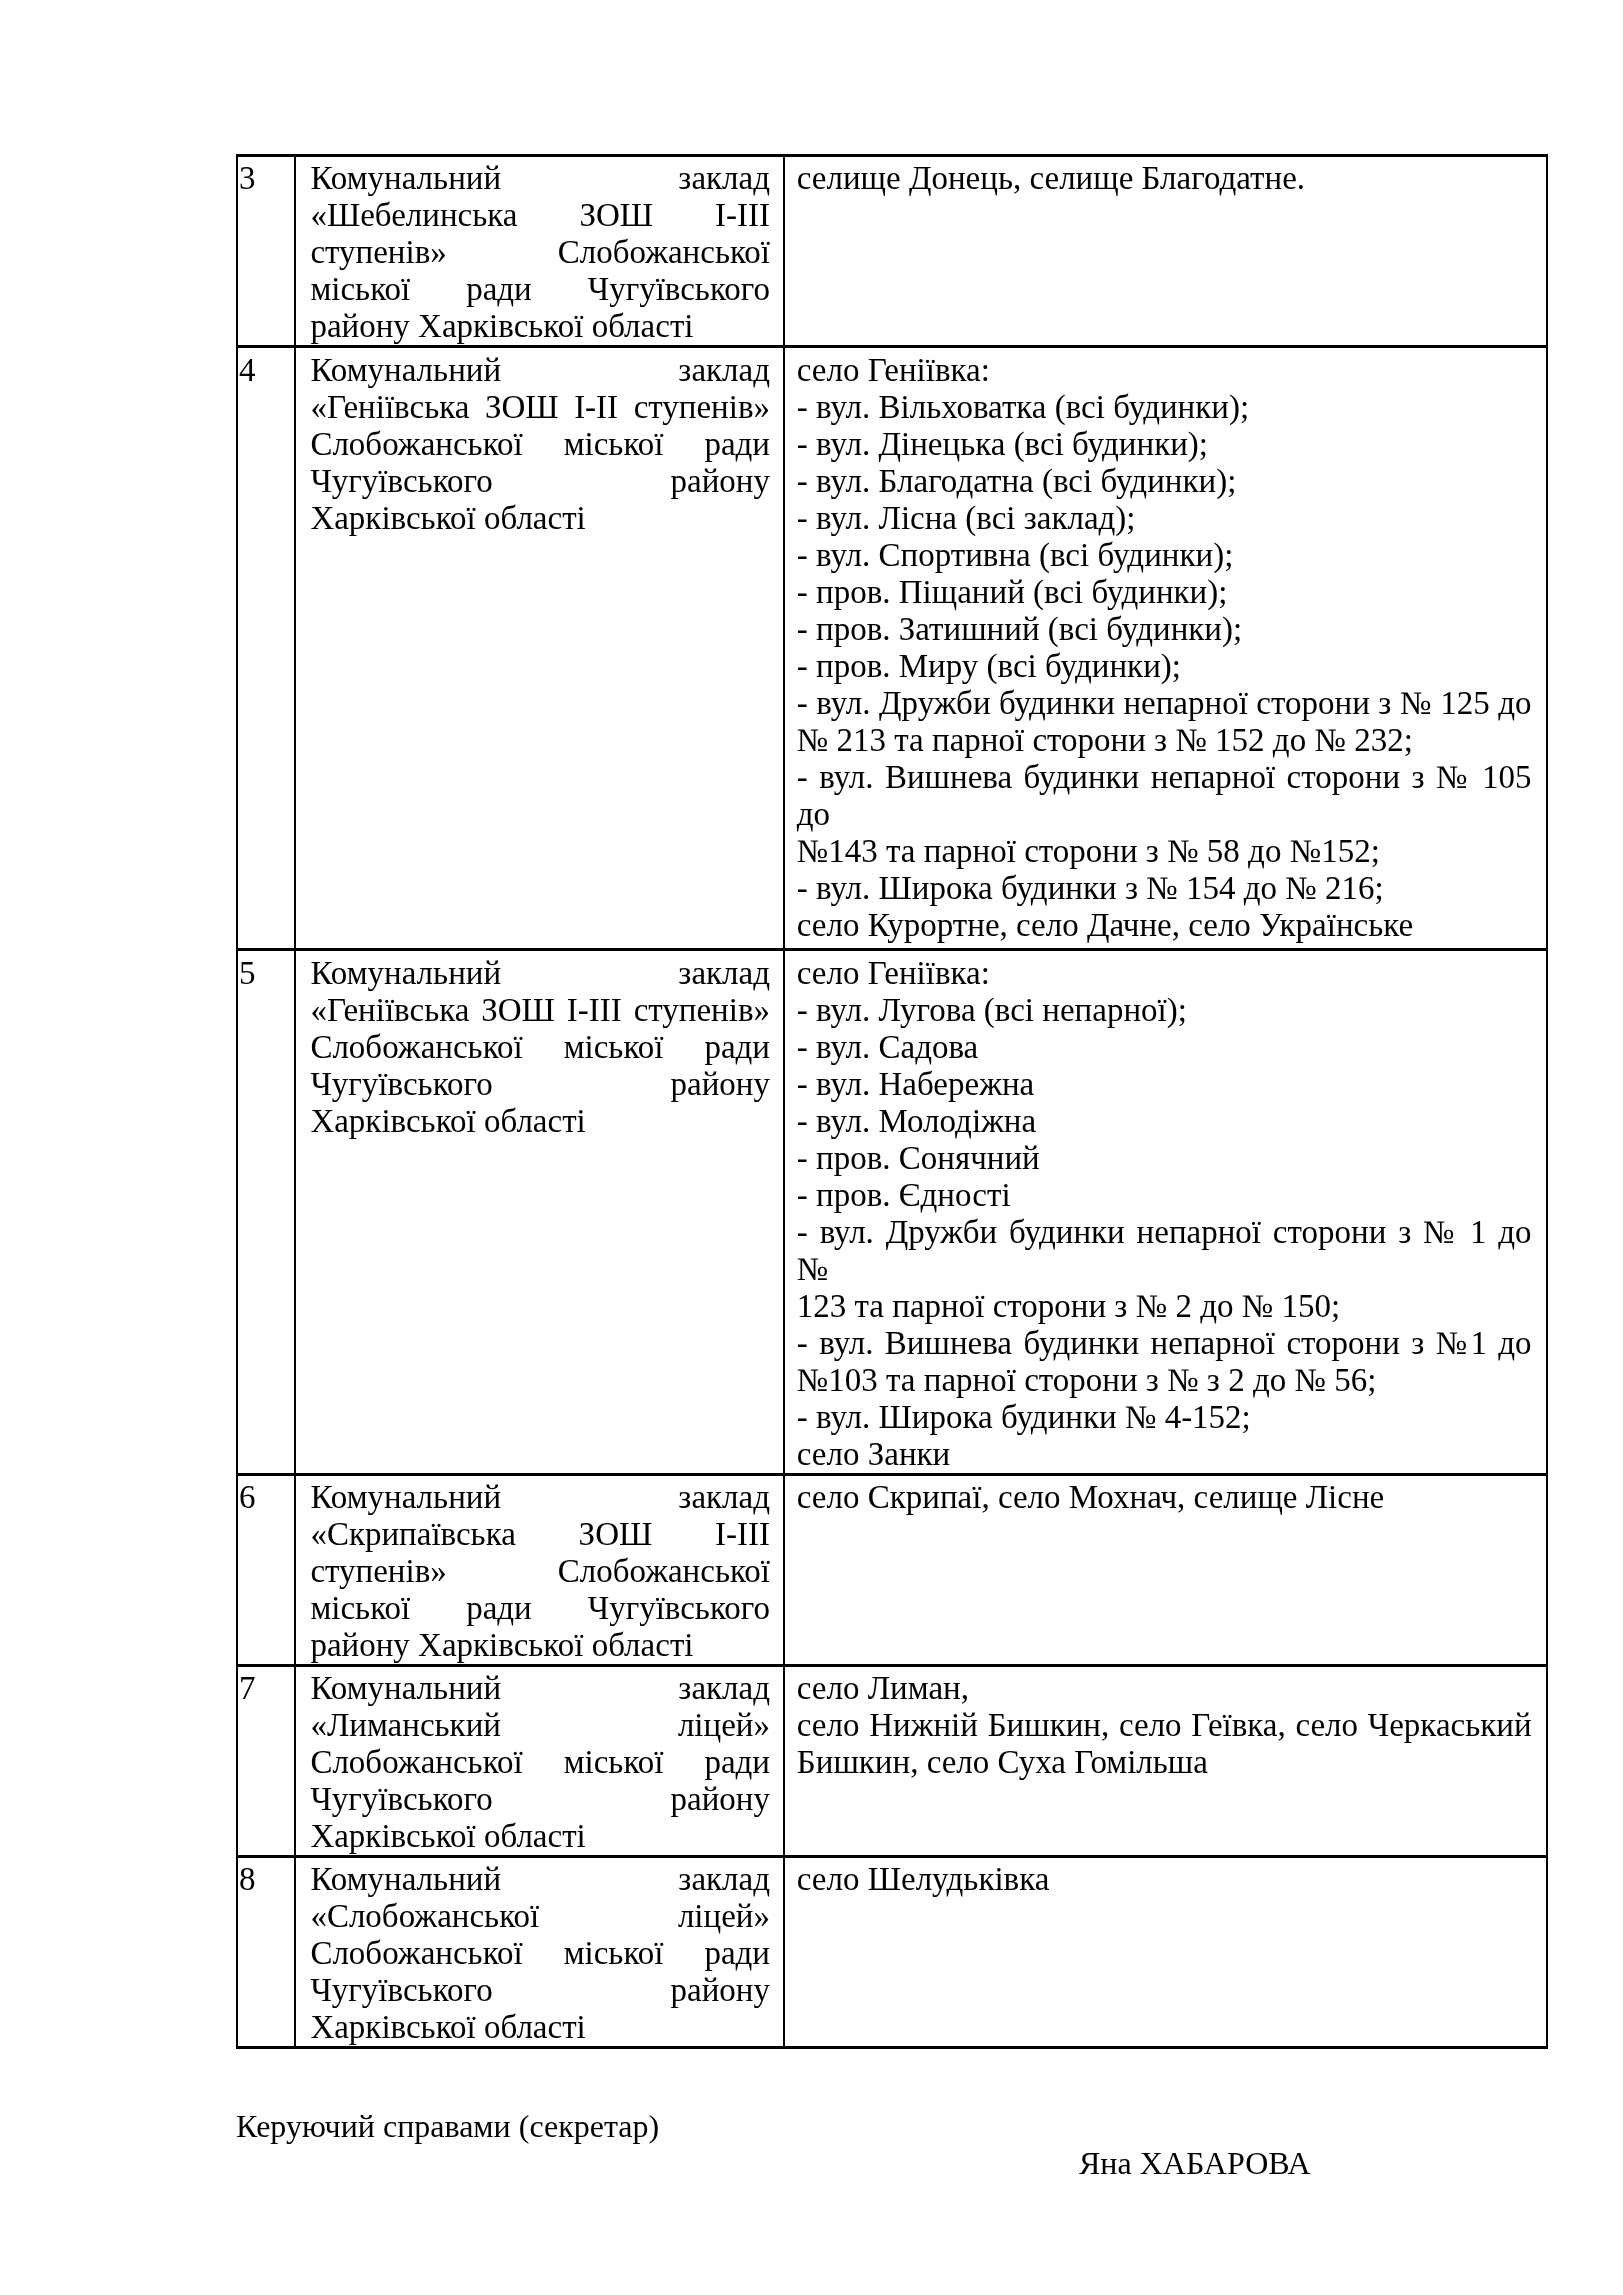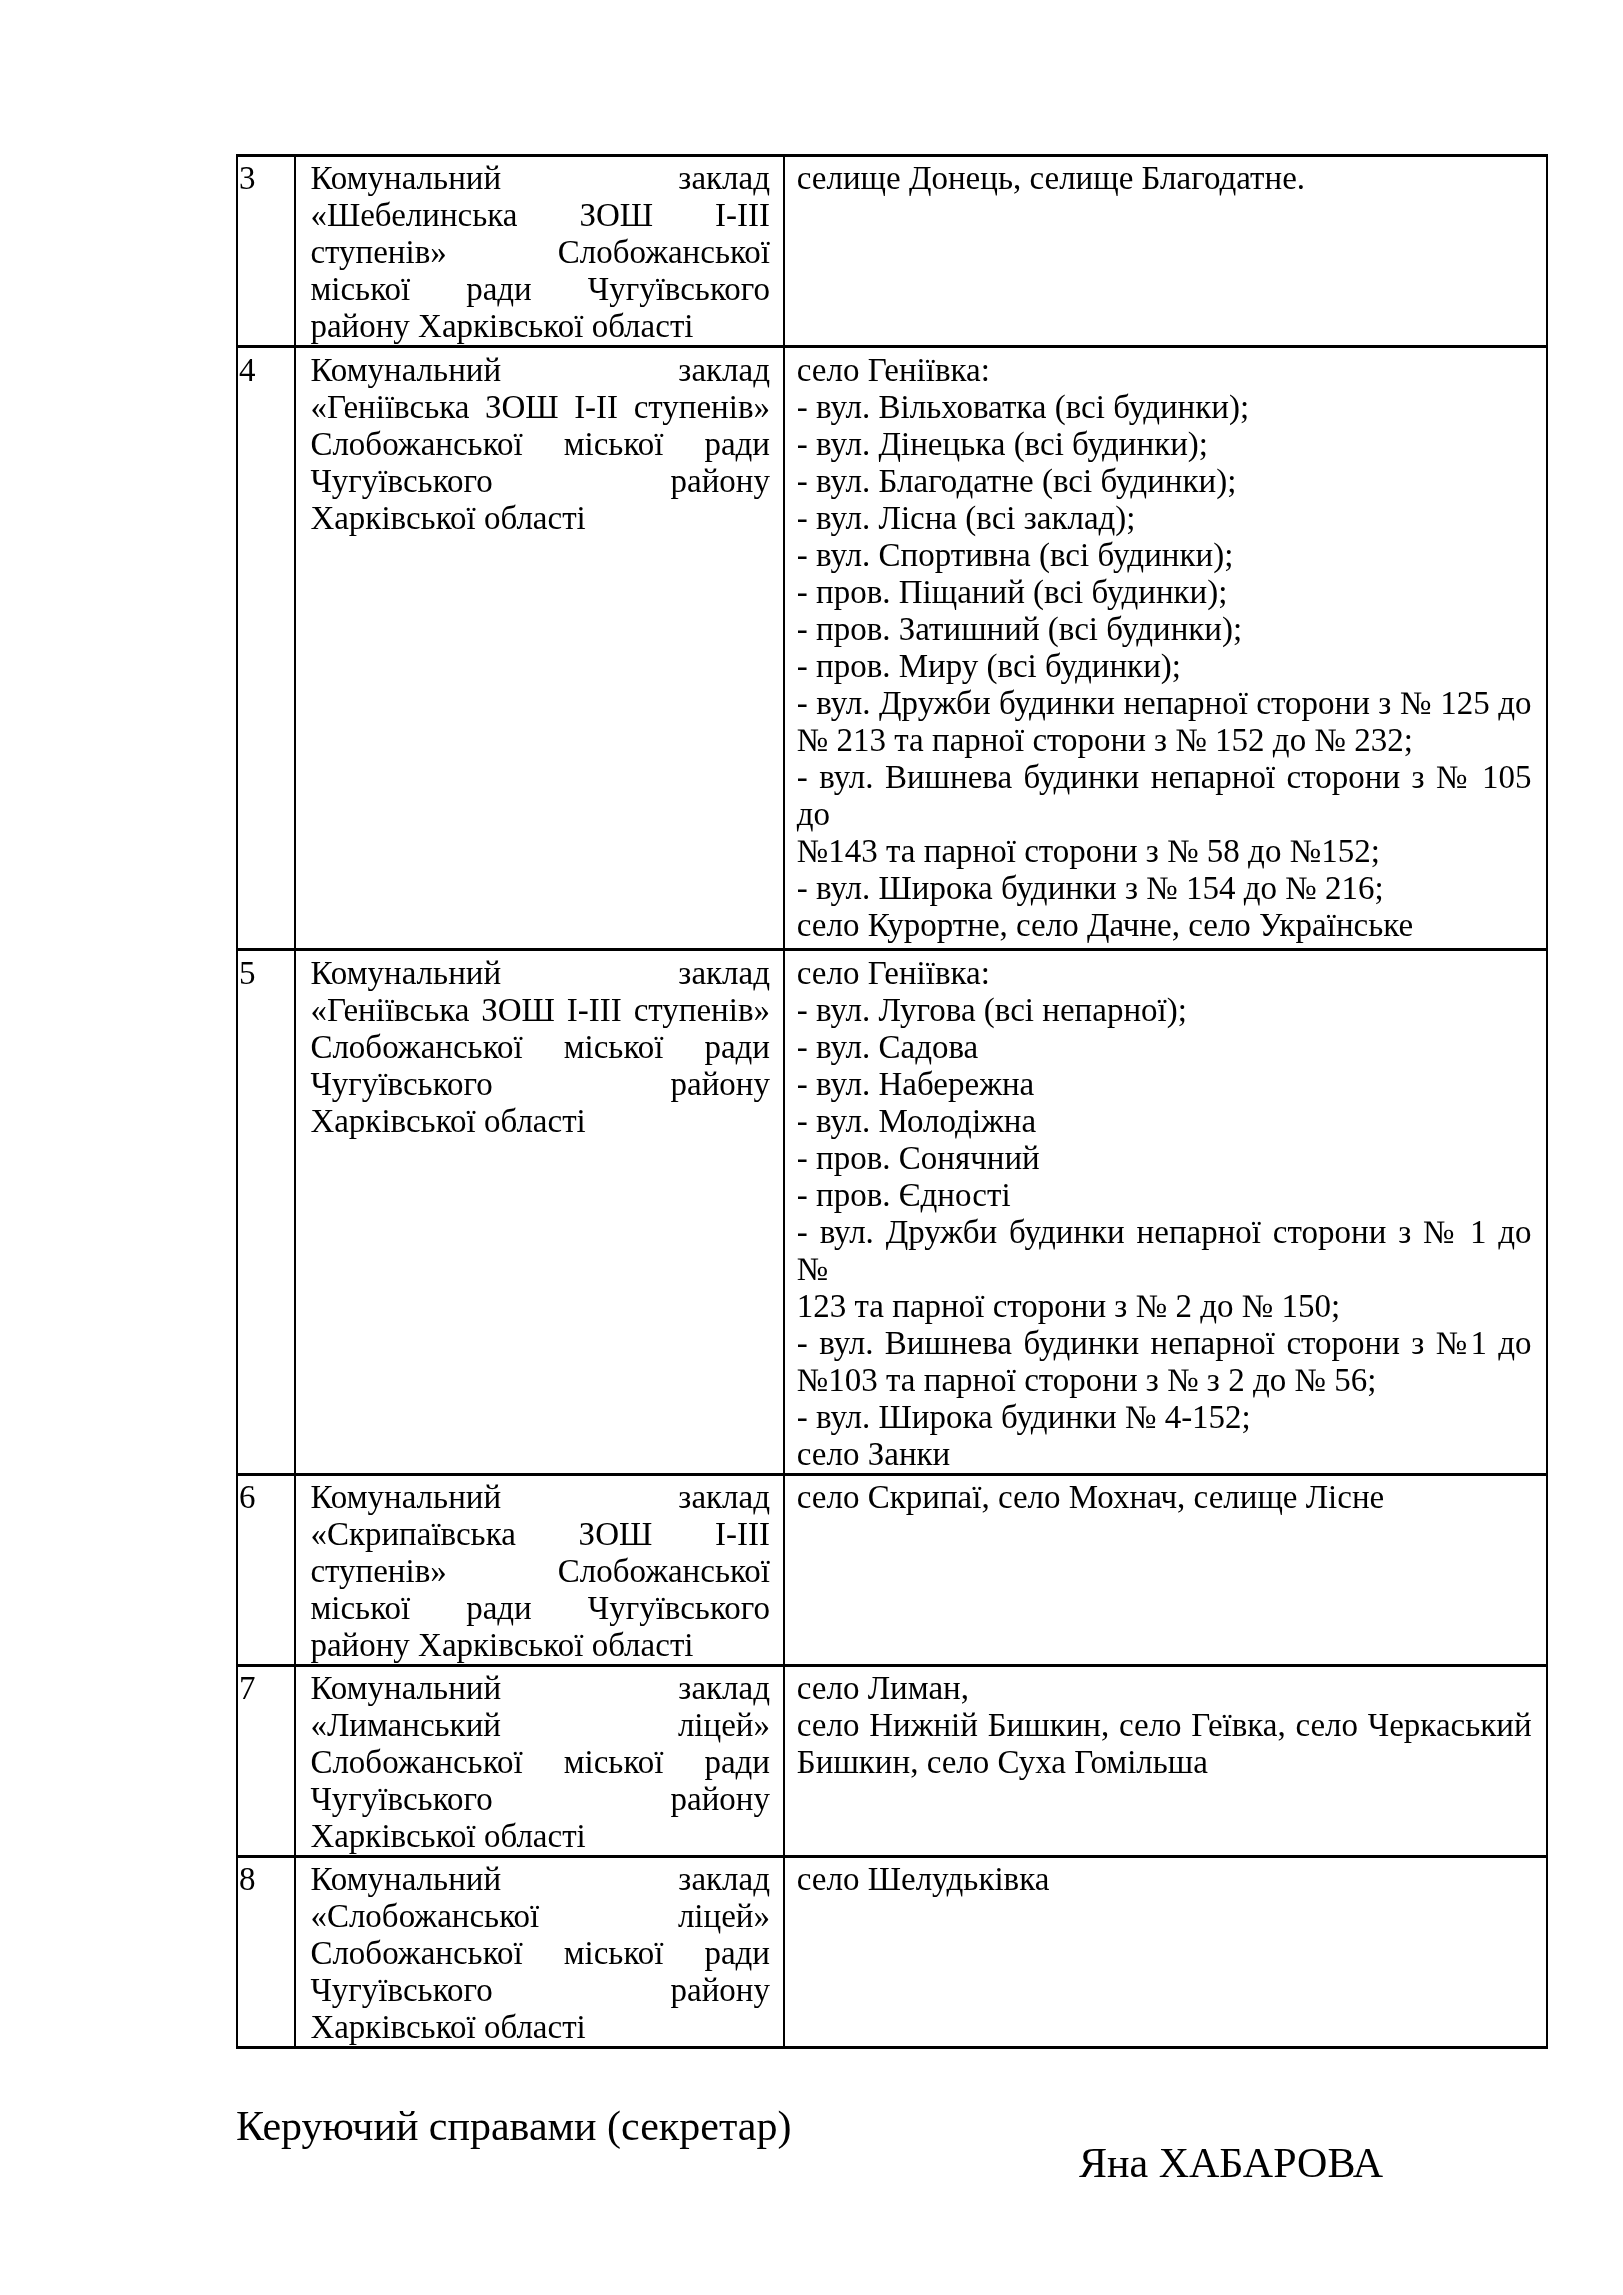--- a/index.html
+++ b/index.html
@@ -64,21 +64,21 @@
     white-space: normal;
   }
   .jline {
     text-align: justify;
     text-align-last: justify;
   }
   .footer {
     margin: 59px 0 0 236px;
     width: 1310px;
     position: relative;
-    font-size: 42px;
+    font-size: 32px;
     line-height: 37px;
   }
   .signer {
     position: absolute;
     left: 843px;
     top: 37px;
     white-space: nowrap;
   }
 </style>
 </head>
@@ -116,21 +116,21 @@
             <div class="line jline">Комунальний заклад</div>
             <div class="line jline">«Геніївська ЗОШ І-ІІ ступенів»</div>
             <div class="line jline">Слобожанської міської ради</div>
             <div class="line jline">Чугуївського району</div>
             <div class="line">Харківської області</div>
           </td>
           <td class="c-area">
             <div class="line">село Геніївка:</div>
             <div class="line">- вул. Вільховатка (всі будинки);</div>
             <div class="line">- вул. Дінецька (всі будинки);</div>
-            <div class="line">- вул. Благодатне (всі будинки);</div>
+            <div class="line">- вул. Благодатна (всі будинки);</div>
             <div class="line">- вул. Лісна (всі заклад);</div>
             <div class="line">- вул. Спортивна (всі будинки);</div>
             <div class="line">- пров. Піщаний (всі будинки);</div>
             <div class="line">- пров. Затишний (всі будинки);</div>
             <div class="line">- пров. Миру (всі будинки);</div>
             <div class="line jline">- вул. Дружби будинки непарної сторони з № 125 до</div>
             <div class="line">№ 213 та парної сторони з № 152 до № 232;</div>
             <div class="line jline">- вул. Вишнева будинки непарної сторони з № 105 до</div>
             <div class="line">№143 та парної сторони з № 58 до №152;</div>
             <div class="line">- вул. Широка будинки з № 154 до № 216;</div>

